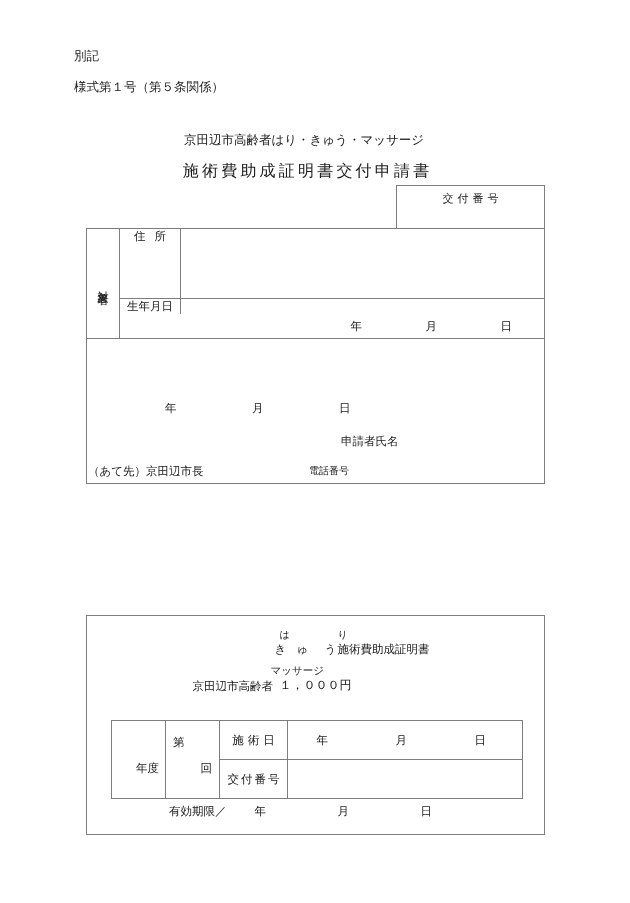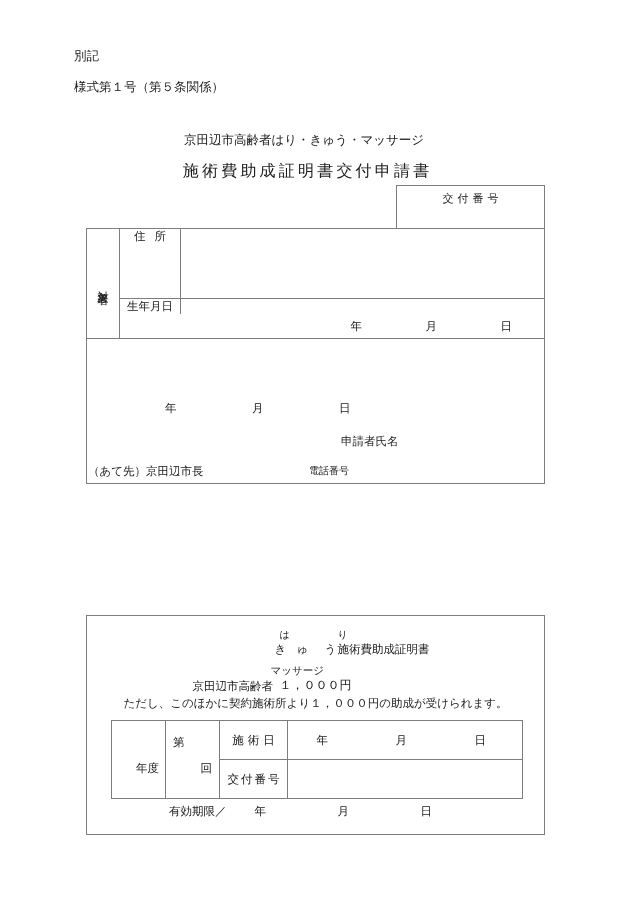--- a/index.html
+++ b/index.html
@@ -449,21 +449,20 @@
         <div class="ruby-row-bot">
           <span class="ruby-bot-inner">
             <span class="ma">マッサージ</span>
           </span>
         </div>
 
       </div>
     </div>
 
     <div id="cert-amount">１，０００円</div>
-    <div id="cert-note">ただし、このほかに契約施術所より１，０００円の助成が受けられます。</div>
 
     <div id="cert-table">
       <div class="ct-wrap">
 
         <div class="ct-nendo">
           <span class="bl">年度</span>
         </div>
 
         <div class="ct-kai">
           <span class="tl">第</span>

